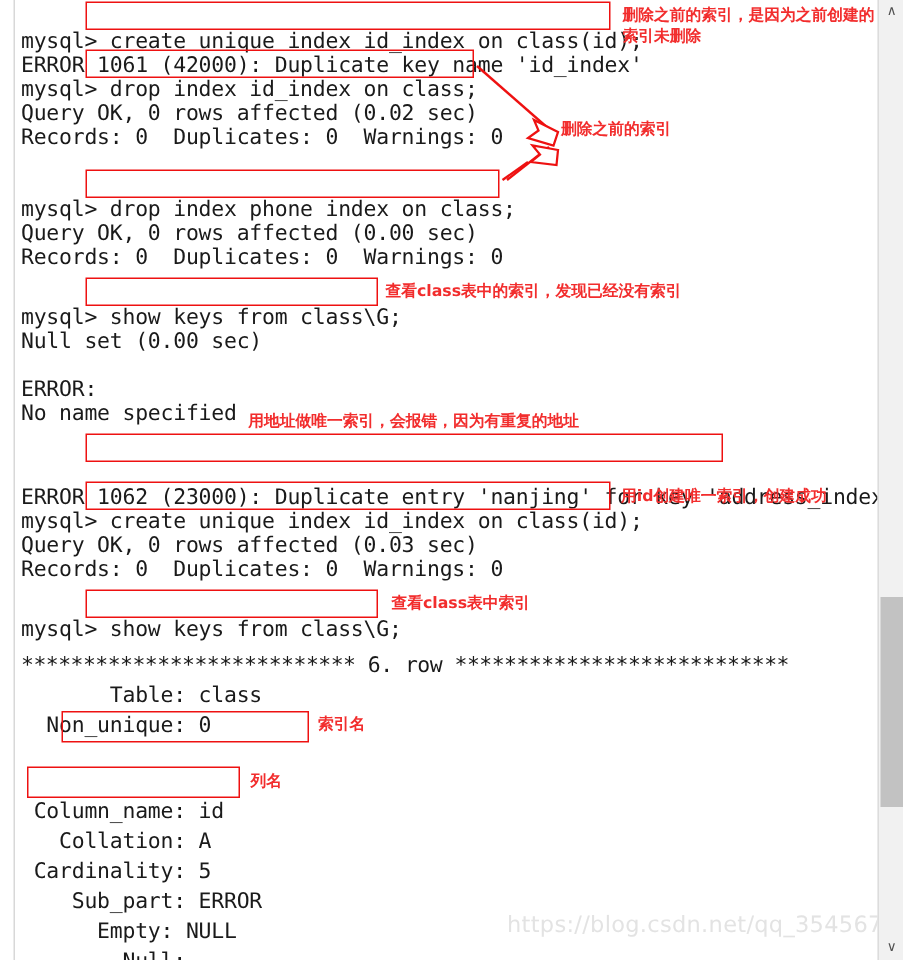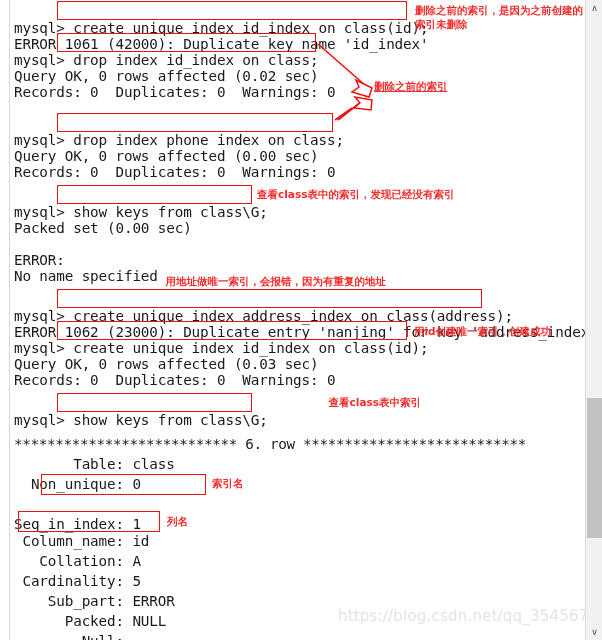--- a/index.html
+++ b/index.html
@@ -124,38 +124,36 @@
   <div class="console">
     <div class="line" style="top:4px">mysql&gt; create unique index id_index on class(id);</div>
     <div class="line" style="top:20px">ERROR 1061 (42000): Duplicate key name 'id_index'</div>
     <div class="line" style="top:36px">mysql&gt; drop index id_index on class;</div>
     <div class="line" style="top:52px">Query OK, 0 rows affected (0.02 sec)</div>
     <div class="line" style="top:68px">Records: 0  Duplicates: 0  Warnings: 0</div>
     <div class="line" style="top:116px">mysql&gt; drop index phone index on class;</div>
     <div class="line" style="top:132px">Query OK, 0 rows affected (0.00 sec)</div>
     <div class="line" style="top:148px">Records: 0  Duplicates: 0  Warnings: 0</div>
     <div class="line" style="top:188px">mysql&gt; show keys from class\G;</div>
-    <div class="line" style="top:204px">Packed set (0.00 sec)</div>
+    <div class="line" style="top:204px">Null set (0.00 sec)</div>
     <div class="line" style="top:236px">ERROR:</div>
     <div class="line" style="top:252px">No name specified</div>
-    <div class="line" style="top:292px">mysql&gt; create unique index address_index on class(address);</div>
     <div class="line" style="top:308px">ERROR 1062 (23000): Duplicate entry 'nanjing' for key 'address_index'</div>
     <div class="line" style="top:324px">mysql&gt; create unique index id_index on class(id);</div>
     <div class="line" style="top:340px">Query OK, 0 rows affected (0.03 sec)</div>
     <div class="line" style="top:356px">Records: 0  Duplicates: 0  Warnings: 0</div>
     <div class="line" style="top:396px">mysql&gt; show keys from class\G;</div>
     <div class="line stars" style="top:420px">*************************** 6. row ***************************</div>
     <div class="line" style="top:440px">       Table: class</div>
     <div class="line" style="top:460px">  Non_unique: 0</div>
-    <div class="line" style="top:500px">Seq_in_index: 1</div>
     <div class="line" style="top:517px"> Column_name: id</div>
     <div class="line" style="top:537px">   Collation: A</div>
     <div class="line" style="top:557px"> Cardinality: 5</div>
     <div class="line" style="top:577px">    Sub_part: ERROR</div>
-    <div class="line" style="top:597px">      Packed: NULL</div>
+    <div class="line" style="top:597px">      Empty: NULL</div>
     <div class="line" style="top:617px">        Null:</div>
   </div>
 
   <div class="hl" style="left:57px;top:1px;width:350px;height:19px"></div>
   <div class="hl" style="left:57px;top:33px;width:259px;height:19px"></div>
   <div class="hl" style="left:57px;top:113px;width:276px;height:19px"></div>
   <div class="hl" style="left:57px;top:185px;width:195px;height:19px"></div>
   <div class="hl" style="left:57px;top:289px;width:425px;height:19px"></div>
   <div class="hl" style="left:57px;top:321px;width:350px;height:19px"></div>
   <div class="hl" style="left:57px;top:393px;width:195px;height:19px"></div>
@@ -169,25 +167,25 @@
       <path d="M338,120 L366,98"></path>
     </g>
     <polygon points="372,88 356,80 359,87 352,92 369,97" fill="#ffffff" stroke="#ee1111" stroke-width="1.5"></polygon>
     <polygon points="372,100 355,97 360,103 354,108 371,110" fill="#ffffff" stroke="#ee1111" stroke-width="1.5"></polygon>
 
     <path d="M335,120 L352,108" stroke="#ee1111" stroke-width="1.6" fill="none"></path>
   </svg>
 
   <div class="note" style="left:415px;top:3px;width:182px;">删除之前的索引，是因为之前创建的
 索引未删除</div>
-  <div class="note" style="left:374px;top:79px;width:160px;text-decoration:underline;">删除之前的索引</div>
+  <div class="note" style="left:374px;top:79px;width:160px;">删除之前的索引</div>
   <div class="note" style="left:257px;top:187px;width:270px;">查看class表中的索引，发现已经没有索引</div>
   <div class="note" style="left:76px;top:274px;width:310px;text-align:right;">用地址做唯一索引，会报错，因为有重复的地址</div>
   <div class="note" style="left:414px;top:324px;width:185px;">用id创建唯一索引，创建成功</div>
-  <div class="note" style="left:261px;top:395px;width:160px;text-align:right;">查看class表中索引</div>
+  <div class="note" style="left:261px;top:395px;width:160px;">查看class表中索引</div>
   <div class="note" style="left:212px;top:477px;width:70px;font-family:Liberation Serif, serif;">索引名</div>
   <div class="note" style="left:167px;top:514px;width:70px;">列名</div>
 
   <div class="watermark" style="left:338px;top:607px;">https://blog.csdn.net/qq_35456705</div>
 
   <div class="scrollbar">
     <div class="sb-arrow sb-up">∧</div>
     <div class="sb-thumb" style="top:398px;height:140px;"></div>
     <div class="sb-arrow sb-down">∨</div>
   </div>

